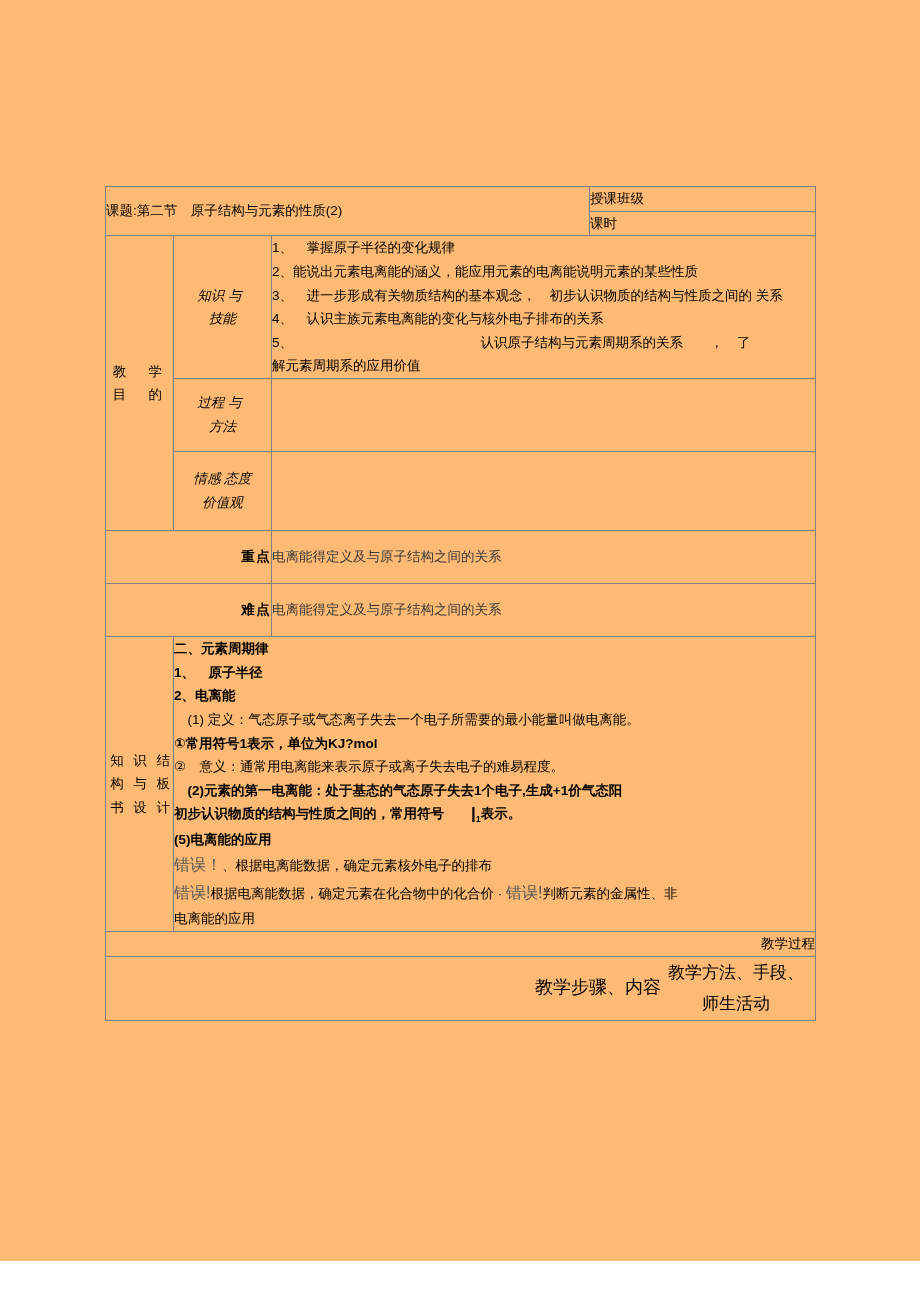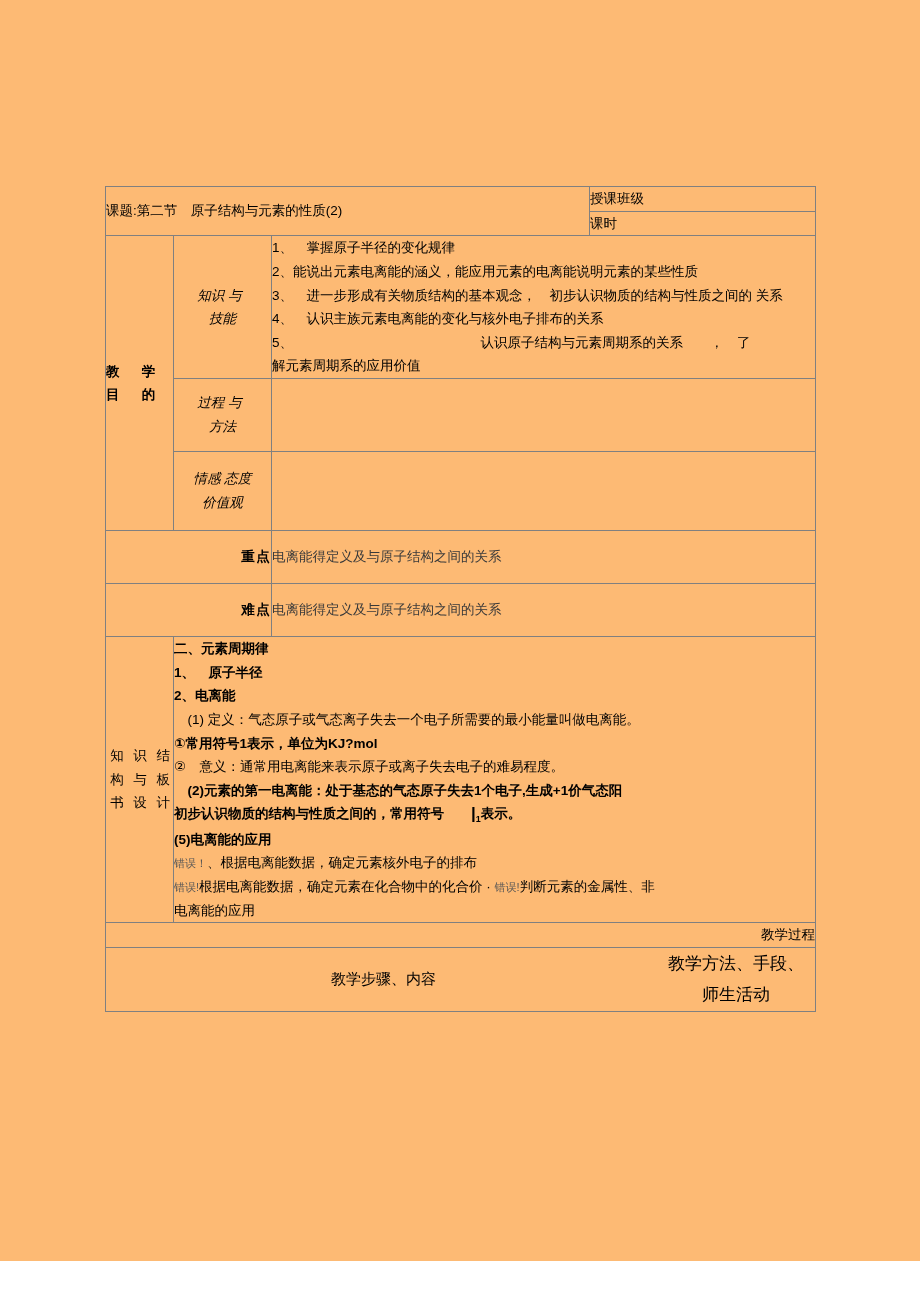--- a/index.html
+++ b/index.html
@@ -47,24 +47,24 @@
     padding: 6px 10px 6px 22px;
     font-size: 14.5px;
     text-align: left;
   }
   .cell-period {
     padding-left: 36px;
   }
 
   
   .cell-aim-label {
+    text-align: center;
     font-size: 15px;
     letter-spacing: 0.32em;
     line-height: 2.6;
-    font-weight: bold;
   }
   .cell-aim-label .aim-line {
     display: block;
   }
   .cell-sub-label {
     text-align: center;
     font-size: 14.5px;
     line-height: 1.95;
     padding: 6px 4px;
     font-style: italic;
@@ -104,21 +104,21 @@
   }
   .cell-board-label .board-line { display: block; }
   .cell-board-body {
     padding: 8px 8px 10px 6px;
     vertical-align: top;
     font-size: 14.5px;
     line-height: 1.95;
   }
   .b-line { display: block; white-space: pre-wrap; }
   .b-line.strong { font-weight: bold; }
-  .err { font-size: 11px; color: #555555; }
+  .err { font-size: 16px; color: #555555; }
   .bar-i {
     display: inline-block;
     font-weight: bold;
     font-size: 17px;
     line-height: 1;
     transform: translateY(1px);
   }
   .sub1 { font-size: 9px; vertical-align: sub; }
 
   
@@ -130,22 +130,22 @@
   .cell-steps-wrap {
     padding: 0;
   }
   .steps-flex {
     display: flex;
     align-items: center;
     min-height: 62px;
   }
   .steps-left {
     flex: 0 0 555px;
-    text-align: center;
-    font-size: 15px;
+    text-align: right;
+    font-size: 18px;
   }
   .steps-right {
     flex: 1 1 auto;
     text-align: center;
     font-size: 17px;
     line-height: 1.85;
     padding-right: 4px;
   }
   .steps-right .sr-line { display: block; }
 </style>

